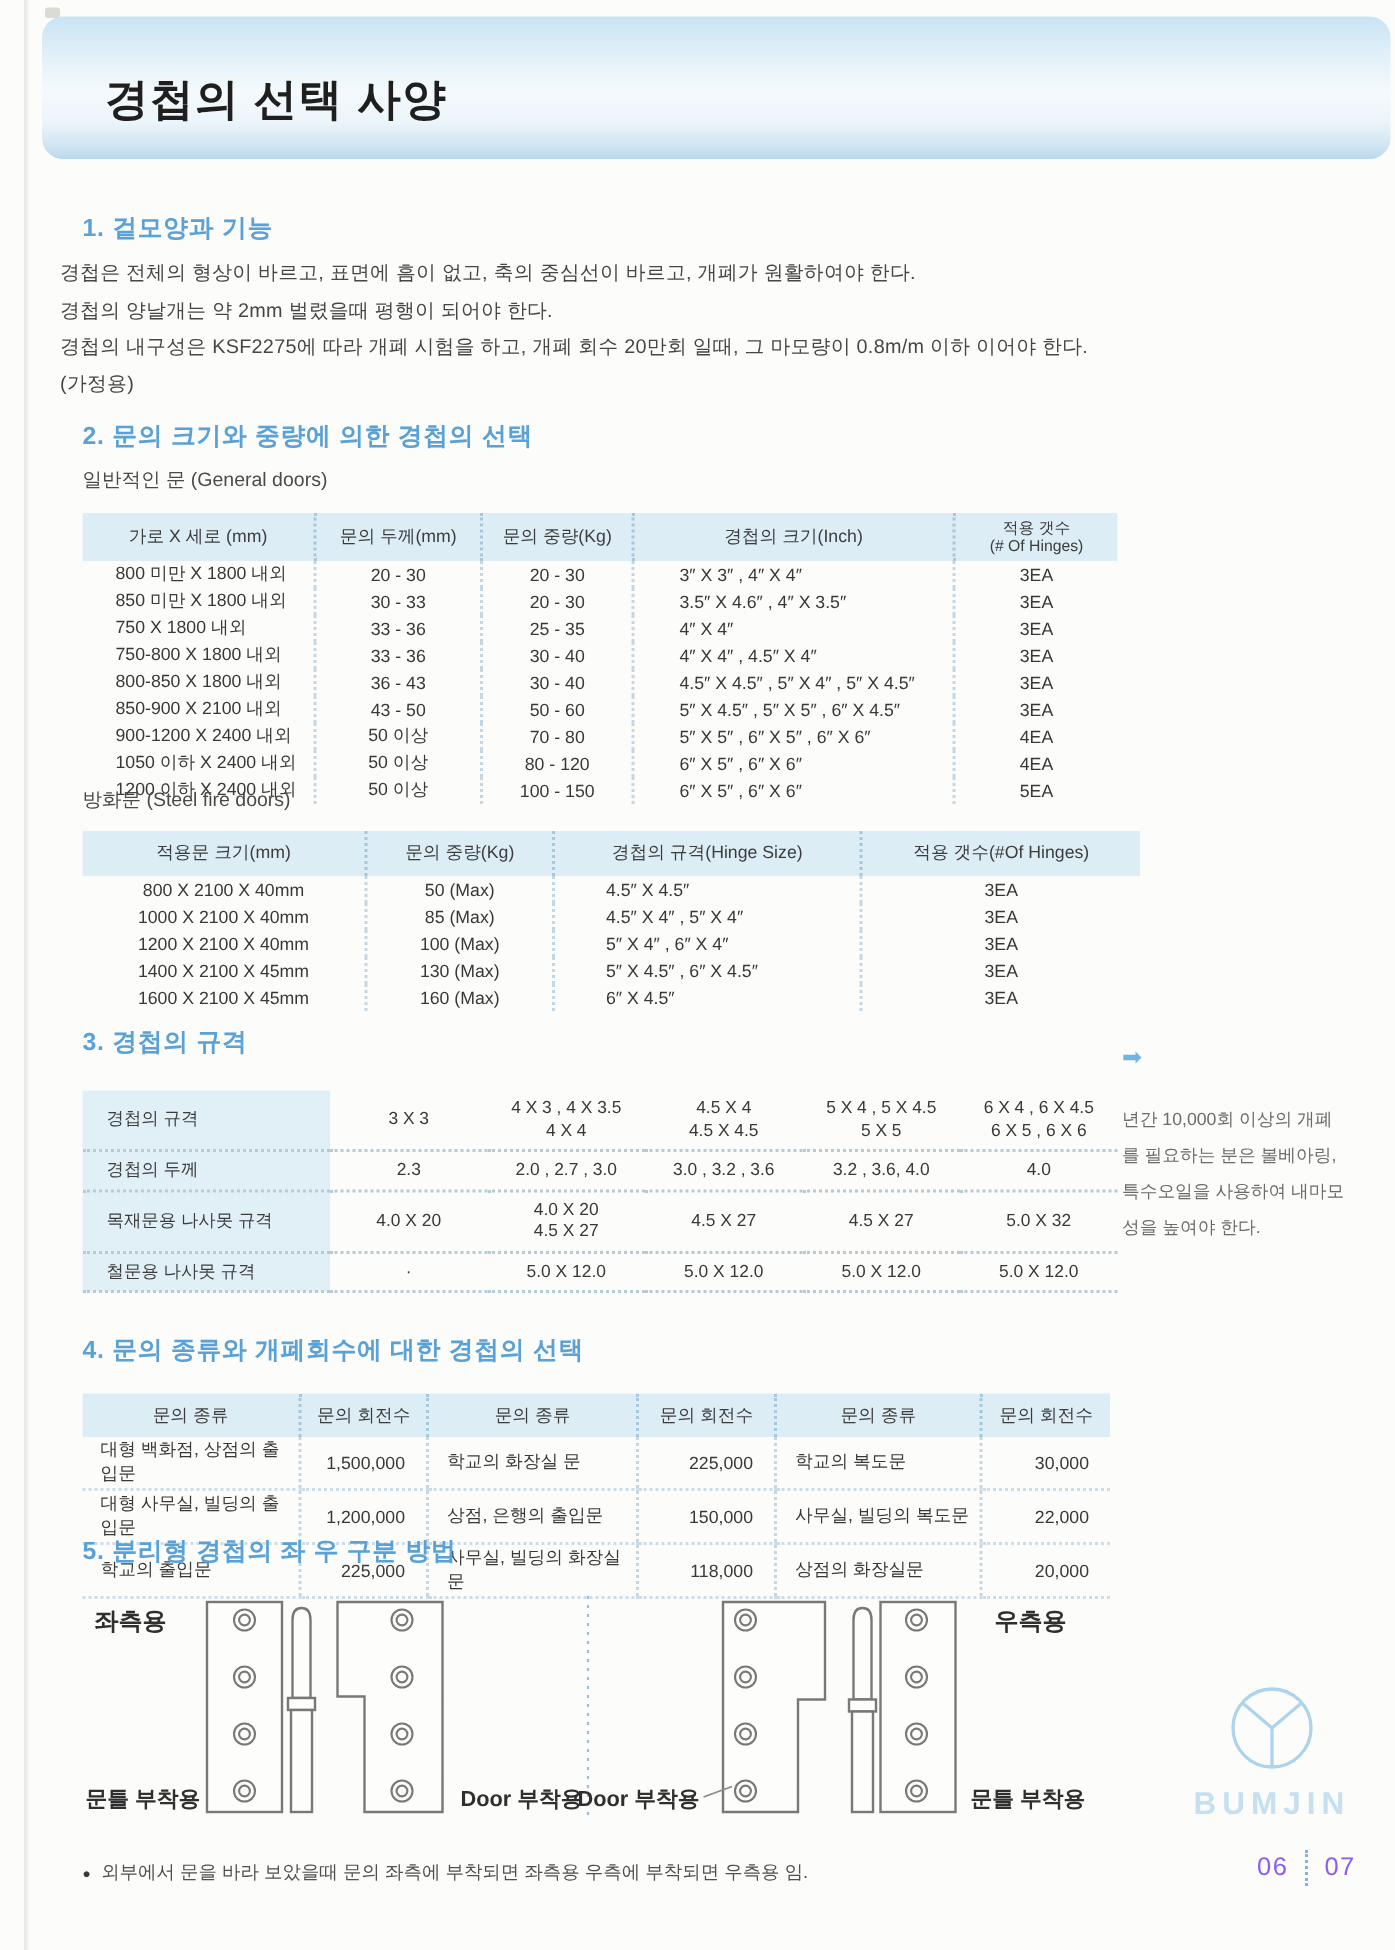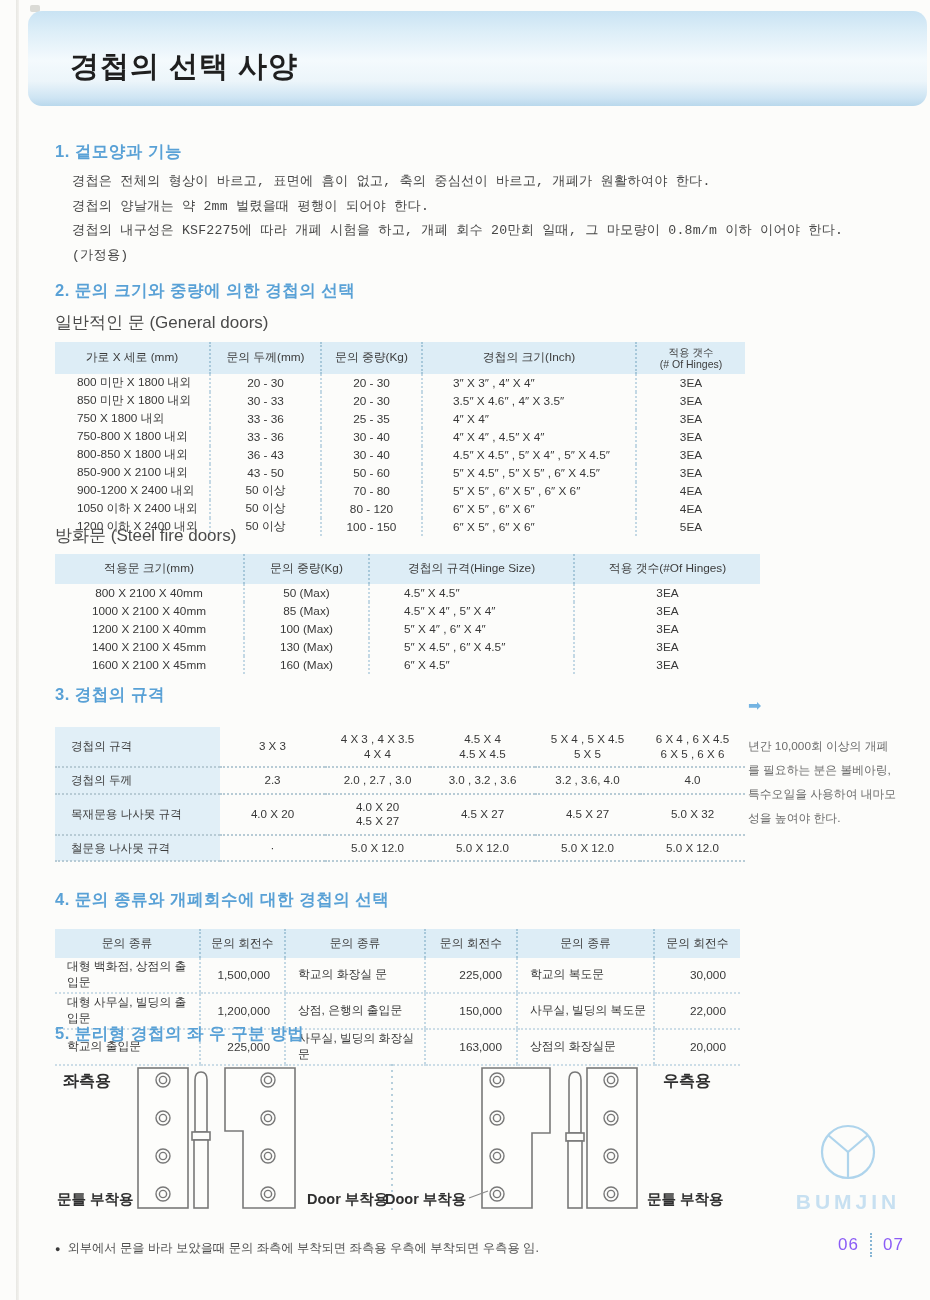--- a/index.html
+++ b/index.html
@@ -18,21 +18,21 @@
   .banner{
     left:28px;top:11px;right:3px;height:95px;border-radius:14px;
     background:linear-gradient(180deg,#c9e3f3 0%,#ddeef8 22%,#f4fafd 52%,#ecf5fa 74%,#cde4f3 92%,#b9d8ec 100%);
   }
   .banner h1{
     margin:0;padding:36px 0 0 42px;font-size:29px;font-weight:bold;color:#1f1f1f;letter-spacing:1px;
   }
 
   .sec-heading{font-size:16.5px;font-weight:bold;color:#59a1d6;letter-spacing:.5px;}
   .body-text{font-size:13.2px;line-height:24.5px;color:#464646;letter-spacing:.2px;}
-  .caption{font-size:17px;color:#4a4a4a;}
+  .caption{font-size:13px;color:#4a4a4a;}
 
   table{border-collapse:collapse;table-layout:fixed;margin-top:16px;}
   th,td{white-space:pre-line;font-weight:normal;}
   th{background:#ddedf6;font-size:11.8px;color:#3c3c3c;padding:3px 2px;vertical-align:middle;}
   td{font-size:11.8px;color:#383838;padding:1px 2px;text-align:center;vertical-align:middle;}
 
   
   .t-general{width:690px;}
   .t-general th{height:26px;border-left:2px dotted #a7c8da;}
   .t-general th:first-child{border-left:none;}
@@ -82,21 +82,21 @@
 <body>
 
 <div class="abs scan-edge"></div>
 <div class="abs scan-mark"></div>
 
 <div class="abs banner">
   <h1>경첩의 선택 사양</h1>
 </div>
 
 <div class="abs sec-heading" style="left:55px;top:141px;">1. 겉모양과 기능</div>
-<div class="abs body-text" style="left:72px;top:170px;width:840px;font-family:Liberation Mono, monospace;">
+<div class="abs body-text" style="left:40px;top:170px;width:840px;">
   <div>경첩은 전체의 형상이 바르고, 표면에 흠이 없고, 축의 중심선이 바르고, 개폐가 원활하여야 한다.</div>
   <div>경첩의 양날개는 약 2mm 벌렸을때 평행이 되어야 한다.</div>
   <div>경첩의 내구성은 KSF2275에 따라 개폐 시험을 하고, 개폐 회수 20만회 일때, 그 마모량이 0.8m/m 이하 이어야 한다.</div>
   <div>(가정용)</div>
 </div>
 
 <div class="abs sec-heading" style="left:55px;top:280px;">2. 문의 크기와 중량에 의한 경첩의 선택</div>
 <div class="abs caption" style="left:55px;top:311px;">일반적인 문 (General doors)</div>
 
 <table class="abs t-general" style="left:55px;top:326px;">
@@ -330,21 +330,21 @@
         <td>1,200,000</td>
         <td>상점, 은행의 출입문</td>
         <td>150,000</td>
         <td>사무실, 빌딩의 복도문</td>
         <td>22,000</td>
       </tr>
       <tr>
         <td>학교의 출입문</td>
         <td>225,000</td>
         <td>사무실, 빌딩의 화장실문</td>
-        <td>163,000</td>
+        <td>118,000</td>
         <td>상점의 화장실문</td>
         <td>20,000</td>
       </tr>
     </tbody>
 </table>
 
 <div class="abs sec-heading" style="left:55px;top:1023px;">5. 분리형 경첩의 좌 우 구분 방법</div>
 
 <svg class="abs diagram-svg" style="left:55px;top:1058px;" width="760" height="160" viewBox="0 0 760 160">
   <g stroke="#787878" stroke-width="1.6" fill="#fdfdfb">

